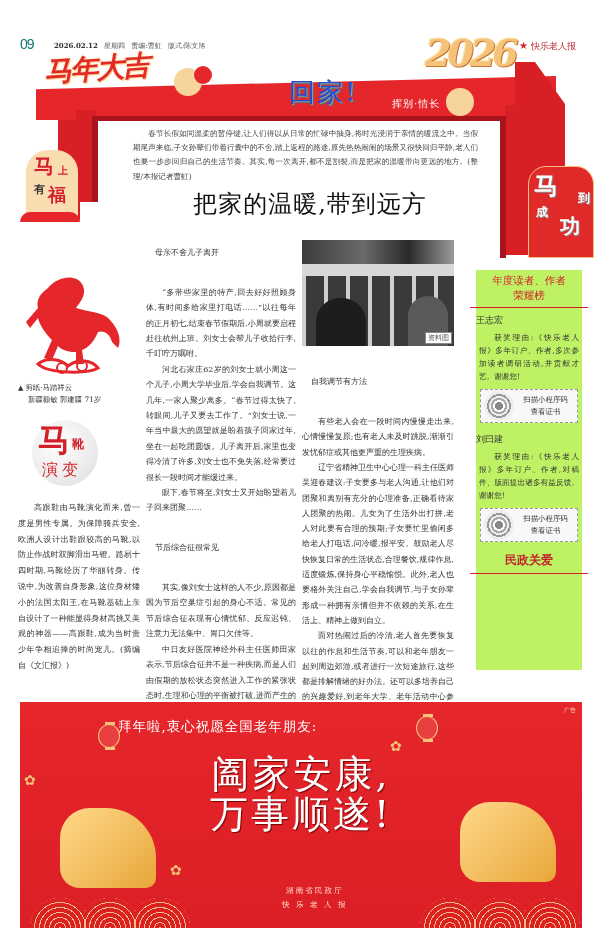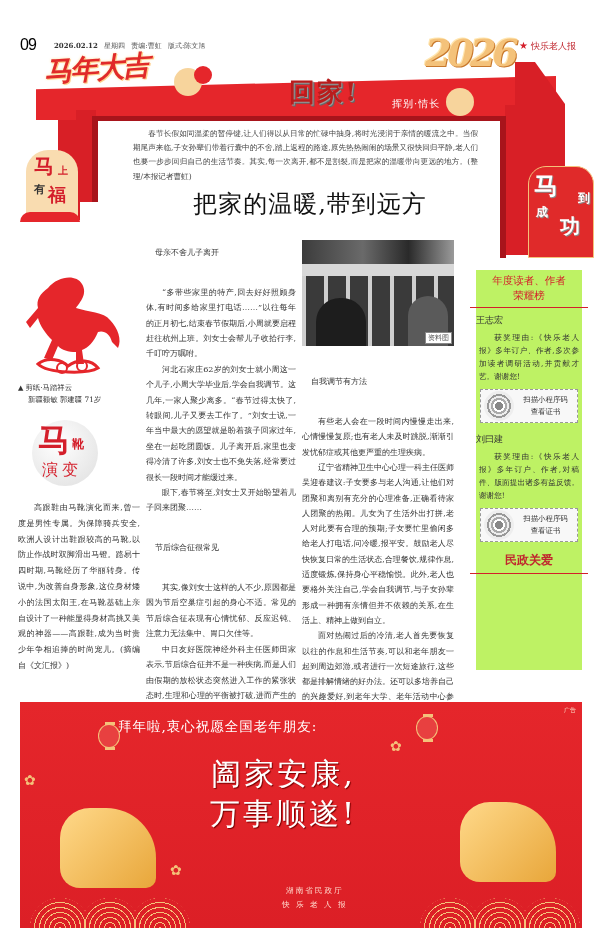--- a/index.html
+++ b/index.html
@@ -1,20 +1,20 @@
 <!DOCTYPE html>
 <html><head>
 <meta charset="utf-8">
 <style>
   * { box-sizing: border-box; margin: 0; padding: 0; }
   html, body { width: 600px; height: 936px; background: #ffffff; overflow: hidden; }
   body { position: relative; font-family: "DejaVu Serif", "Liberation Serif", serif; color: #333; }
 
   
-  .page-num { position: absolute; left: 20px; top: 36px; font-family: "Liberation Sans", sans-serif; font-size: 16px; color: #000000; letter-spacing: -1px; }
+  .page-num { position: absolute; left: 20px; top: 36px; font-family: "Liberation Sans", sans-serif; font-size: 14px; color: #0f766e; letter-spacing: -1px; }
   .dateline { position: absolute; left: 54px; top: 41px; font-size: 7px; color: #555; white-space: nowrap; }
   .dateline b { color: #333; font-weight: bold; margin-right: 4px; }
   .dateline span { margin-right: 4px; }
   .paper-brand { position: absolute; left: 519px; top: 40px; font-size: 9px; color: #c0262e; white-space: nowrap; }
   .paper-brand .star { color: #d41f2b; font-size: 10px; margin-right: 3px; }
 
   .slogan { position: absolute; left: 44px; top: 50px; font-size: 28px; font-weight: bold; color: #e02a2a; font-style: italic;
             text-shadow: 0 0 3px #ffe0a0, 1px 1px 0 #ffc880; letter-spacing: -2px; transform: rotate(-4deg); z-index: 5; }
   .year-2026 { position: absolute; left: 425px; top: 30px; font-size: 38px; font-weight: bold; font-style: italic; color: #f4c27a;
             text-shadow: 1px 1px 0 #c8782c, -1px -1px 0 #ffe6b0; letter-spacing: -4px; z-index: 5; }
@@ -24,21 +24,21 @@
               clip-path: polygon(0 30%, 100% 0, 100% 100%, 0 100%); }
   .arch-top-sun { position: absolute; left: 174px; top: 68px; width: 28px; height: 28px; border-radius: 50%; background: #f7d49c; }
   .arch-top-sun2 { position: absolute; left: 194px; top: 66px; width: 18px; height: 18px; border-radius: 50%; background: #e5262b; }
   .arch-left { position: absolute; left: 76px; top: 110px; width: 20px; height: 92px; background: #d81f26; }
   .arch-left-shade { position: absolute; left: 92px; top: 116px; width: 6px; height: 86px; background: #a8141b; }
   .arch-right { position: absolute; left: 505px; top: 105px; width: 24px; height: 150px; background: #d81f26; }
   .arch-right-shade { position: absolute; left: 500px; top: 116px; width: 6px; height: 142px; background: #a8141b; }
   .arch-inner-shade { position: absolute; left: 96px; top: 116px; width: 410px; height: 5px; background: #a8141b; }
   .arch-diag { position: absolute; left: 515px; top: 62px; width: 50px; height: 120px; background: #d81f26; clip-path: polygon(0 0, 40% 0, 100% 35%, 100% 100%, 0 100%); }
 
-  .banner-title { position: absolute; left: 289px; top: 75px; font-size: 26px; font-weight: bold; color: #b91c1c;
+  .banner-title { position: absolute; left: 289px; top: 75px; font-size: 26px; font-weight: normal; color: #1d4ed8;
                   text-shadow: 1px 1px 0 #999, 2px 2px 0 #666; letter-spacing: 2px; z-index: 6; }
   .banner-sub { position: absolute; left: 392px; top: 97px; font-size: 10px; color: #ffffff; letter-spacing: 1px; z-index: 6; }
   .banner-sub-sun { position: absolute; left: 446px; top: 88px; width: 28px; height: 28px; border-radius: 50%; background: #f7d49c; }
 
   
   .sign-left { position: absolute; left: 26px; top: 150px; width: 52px; height: 68px; background: #f9dcb0; border-radius: 22px 22px 0 0; overflow: hidden; }
   .sign-left-post { position: absolute; left: 58px; top: 120px; width: 22px; height: 100px; background: #d81f26; }
   .sign-left-text { position: absolute; left: 34px; top: 156px; line-height: 1; color: #d41f2b; font-weight: bold; }
   .sign-left-text .t1 { font-size: 20px; display: block; }
   .sign-left-text .t2 { font-size: 10px; position: absolute; left: 24px; top: 10px; color: #d41f2b; }
@@ -95,21 +95,21 @@
   .qr-box { margin: 6px 4px; border: 1px dashed #999; height: 34px; display: flex; align-items: center; background: #f8f8f8; }
   .qr { width: 30px; height: 30px; margin-left: 3px; border-radius: 50%; background: radial-gradient(circle, #888 0 4px, #fff 4px 6px, #aaa 6px 8px, #eee 8px 10px, #999 10px 12px, #eee 12px 15px); }
   .qr-label { font-size: 7.4px; line-height: 12px; color: #333; text-align: center; flex: 1; }
   .sb-section { color: #c0262e; font-size: 12px; font-weight: bold; text-align: center; margin-top: 10px; }
   .sb-text2 { font-size: 7.6px; line-height: 13.3px; color: #333; text-indent: 2em; text-align: justify; padding: 4px 3px 0 3px; }
 
   
   .ad { position: absolute; left: 20px; top: 702px; width: 562px; height: 226px; background: linear-gradient(180deg, #e5262b, #dc1f26); overflow: hidden; }
   .ad-label { position: absolute; right: 6px; top: 4px; font-size: 6px; color: #fbd5c0; }
   .ad-greet { position: absolute; left: 98px; top: 16px; font-size: 13.5px; color: #fff; letter-spacing: 1px; }
-  .ad-main { position: absolute; left: 190px; top: 52px; font-size: 30px; color: #fff; line-height: 40px; text-align: center; letter-spacing: 3px; text-shadow: 1px 1px 1px #7a0000; }
+  .ad-main { position: absolute; left: 190px; top: 52px; font-size: 38px; color: #fff; line-height: 40px; text-align: center; letter-spacing: 3px; text-shadow: 1px 1px 1px #7a0000; }
   .ad-sign { position: absolute; left: 262px; top: 182px; font-size: 7.6px; line-height: 14px; color: #ffd9cc; letter-spacing: 2px; text-align: center; }
   .lantern { position: absolute; width: 22px; height: 24px; border-radius: 50%; background: #e84040; border: 1px solid #f4c27a; }
   .lantern::before { content: ""; position: absolute; left: 6px; top: -3px; width: 10px; height: 3px; background: #f4c27a; }
   .lantern::after { content: ""; position: absolute; left: 6px; bottom: -3px; width: 10px; height: 3px; background: #f4c27a; }
   .gold-horse { position: absolute; width: 96px; height: 80px; background: linear-gradient(135deg, #ffd98a, #e8a63a); border-radius: 30px 50px 10px 20px; }
   .wave { position: absolute; width: 60px; height: 30px; border-radius: 30px 30px 0 0;
           background: repeating-radial-gradient(circle at 50% 100%, #f4c27a 0 1px, transparent 1px 5px); }
   .flower { position: absolute; color: #f4c27a; font-size: 14px; }
 </style>
 </head>

